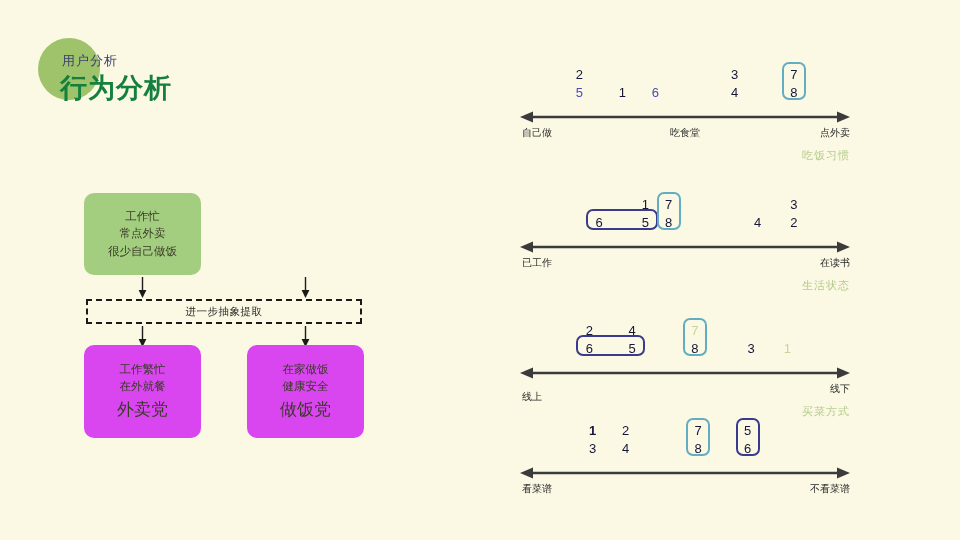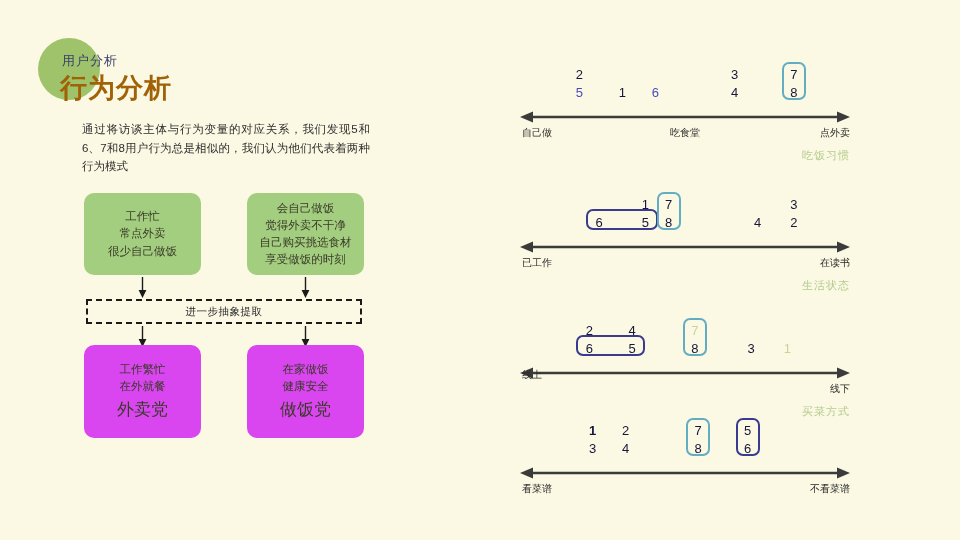--- a/index.html
+++ b/index.html
@@ -16,21 +16,21 @@
     position: absolute; left: 38px; top: 38px;
     width: 62px; height: 62px; border-radius: 50%;
     background: #9fc36a;
   }
   .eyebrow {
     position: absolute; left: 62px; top: 52px;
     font-size: 13px; color: #3b3f6b; letter-spacing: 1px;
   }
   .headline {
     position: absolute; left: 60px; top: 70px;
-    font-size: 27px; font-weight: bold; color: #a16207;
+    font-size: 27px; font-weight: bold; color: #15803d;
     letter-spacing: 1px;
   }
   .lede {
     position: absolute; left: 82px; top: 120px; width: 288px;
     font-size: 11.5px; line-height: 1.62; color: #2e2e2e;
     text-align: justify;
   }
 
   .node {
     position: absolute; border-radius: 10px;
@@ -86,34 +86,27 @@
   .boxout.navy { border: 2px solid #3a3a8f; }
 </style>
 </head>
 <body>
 
 <div class="slide">
 
   <div class="title-circle"></div>
   <div class="eyebrow">用户分析</div>
   <div class="headline">行为分析</div>
-  <div class="lede">通过将访谈主体与行为变量的对应关系，我们发现5和6、7和8用户行为总是相似的，我们认为他们代表着两种行为模式</div>
 
   <div class="node green n1">
     <span>工作忙</span>
     <span>常点外卖</span>
     <span>很少自己做饭</span>
   </div>
 
-  <div class="node green n2">
-    <span>会自己做饭</span>
-    <span>觉得外卖不干净</span>
-    <span>自己购买挑选食材</span>
-    <span>享受做饭的时刻</span>
-  </div>
 
   <div class="arrow-v" style="left:137px; top:277px;">
     <svg width="11" height="21" viewBox="0 0 11 21">
         <line x1="5.5" y1="0" x2="5.5" y2="14" stroke="#1b1b1b" stroke-width="1.4"></line>
         <polygon points="5.5,21 1.6,13 9.4,13" fill="#1b1b1b"></polygon>
       </svg>
   </div>
   <div class="arrow-v" style="left:300px; top:277px;">
     <svg width="11" height="21" viewBox="0 0 11 21">
         <line x1="5.5" y1="0" x2="5.5" y2="14" stroke="#1b1b1b" stroke-width="1.4"></line>
@@ -198,21 +191,21 @@
         <div class="mk" style="left: 112.2px; top: 24px;">5</div>
         <div class="mk olive" style="left: 174.9px; top: 6px;">7</div>
         <div class="mk" style="left: 174.9px; top: 24px;">8</div>
         <div class="mk" style="left: 231px; top: 24px;">3</div>
         <div class="mk olive" style="left: 267.3px; top: 24px;">1</div>
         <div class="axis" style="top: 48px;"><svg width="330" height="14" viewBox="0 0 330 14">
             <line x1="11" y1="7" x2="319" y2="7" stroke="#3b3b3b" stroke-width="2.4"></line>
             <polygon points="0,7 13,1.5 13,12.5" fill="#3b3b3b"></polygon>
             <polygon points="330,7 317,1.5 317,12.5" fill="#3b3b3b"></polygon>
           </svg></div>
-        <div class="endlabel l" style="top: 50px; text-align: right;">线上</div>
+        <div class="endlabel l" style="top: 72px; text-align: right;">线上</div>
         <div class="endlabel r" style="top: 64px;">线下</div>
         <div class="caption" style="top: 86px; color: rgb(182, 204, 142);">买菜方式</div>
       </div>
       <div class="scale" style="top: 418px; height: 84px;">
         <div class="boxout teal" style="left: 166.2px; top: 0px; width: 24px; height: 38px;"></div>
         <div class="boxout navy" style="left: 215.7px; top: 0px; width: 24px; height: 38px;"></div>
         <div class="mk bold" style="left: 72.6px; top: 6px;">1</div>
         <div class="mk" style="left: 105.6px; top: 6px;">2</div>
         <div class="mk" style="left: 72.6px; top: 24px;">3</div>
         <div class="mk" style="left: 105.6px; top: 24px;">4</div>

